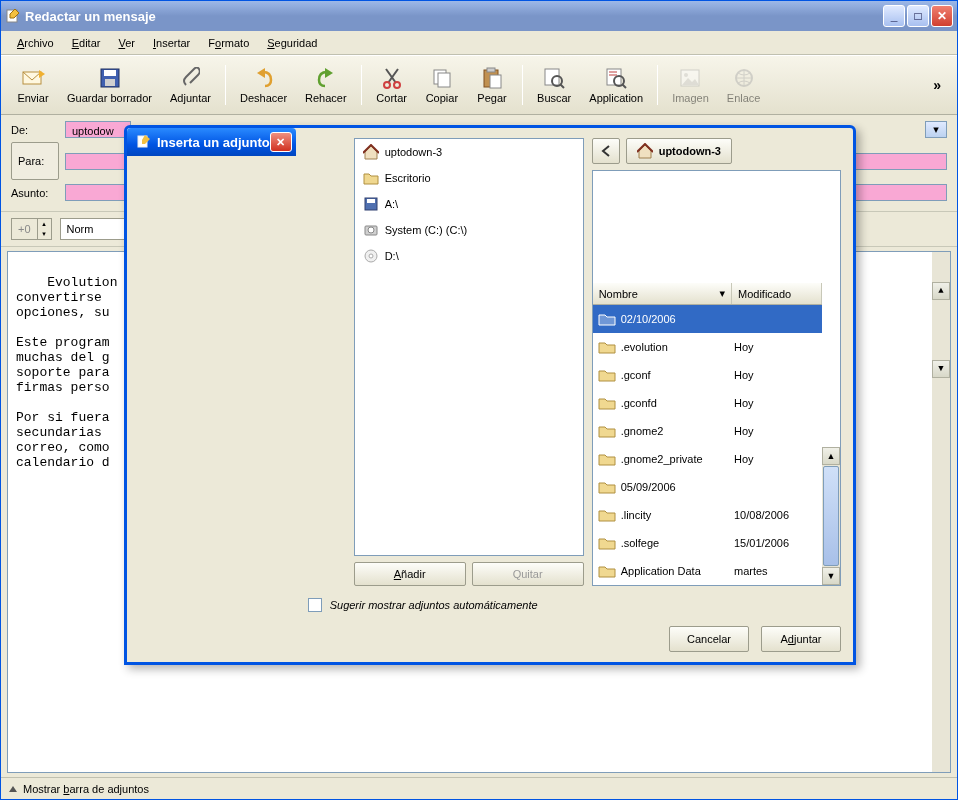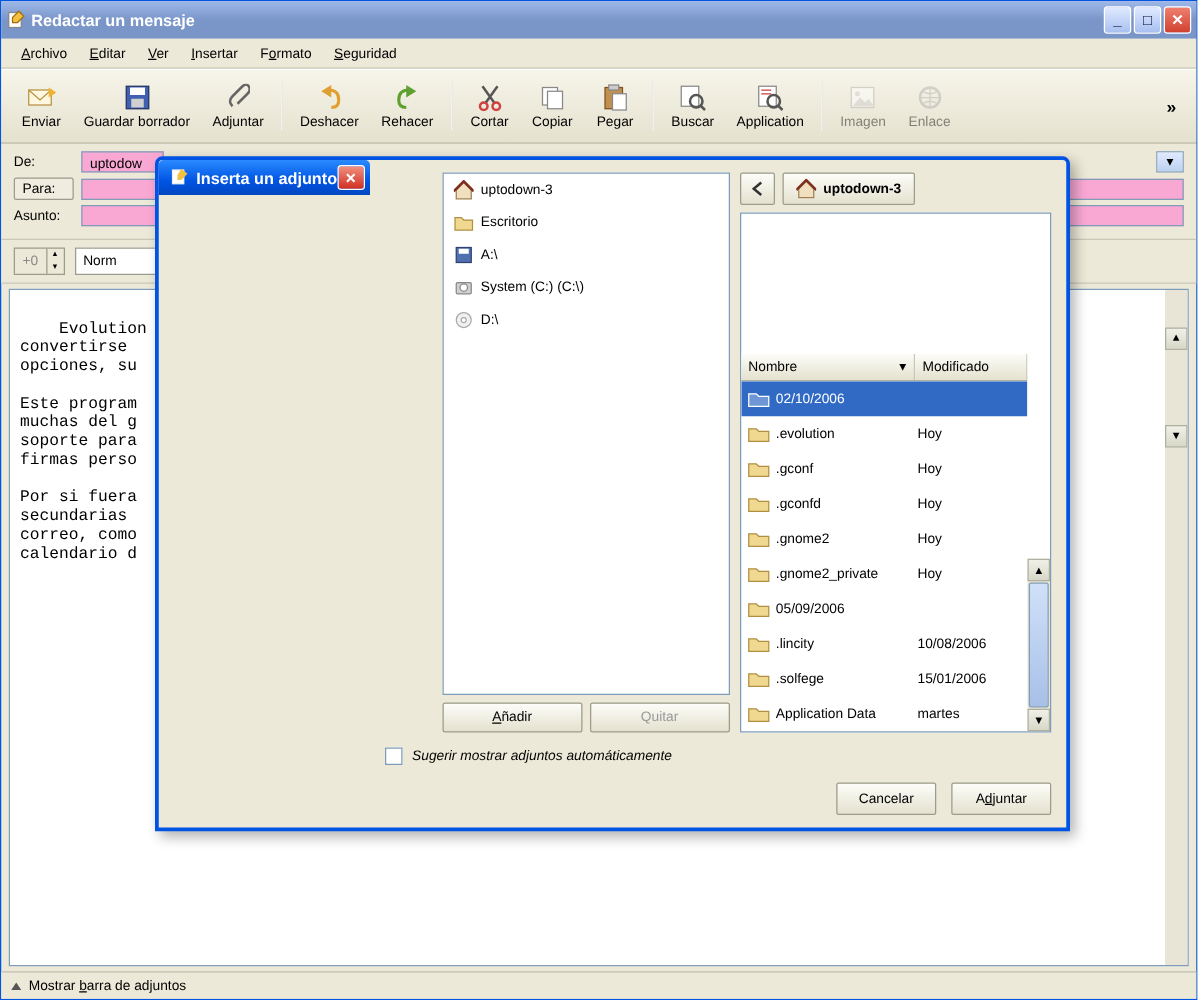--- a/index.html
+++ b/index.html
@@ -22,21 +22,21 @@
 .tbtn { display:flex; flex-direction:column; align-items:center; justify-content:center; padding:4px 8px; min-width:48px; gap:2px; cursor:default;text-align:right;}
 .tbtn .ticon { width:24px; height:24px; display:flex; align-items:center; justify-content:center;}
 .tbtn .tlbl { font-size:11px; }
 .tbtn.disabled { opacity:0.45; }
 .tsep { width:1px; height:40px; background:#b8b8a8; margin:0 4px; border-right:1px solid #fff;}
 .toverflow{margin-left:auto; padding:4px 8px; font-size:14px; font-weight:bold;}
 
 .form-area { background:#ece9d8; padding:6px 10px; border-bottom:1px solid #c8c8b8;}
 .form-row { display:flex; align-items:center; margin-bottom:4px; gap:6px;}
 .form-row .lbl { width:48px; text-align:left; }
-.form-row .lbl.btn { border:1px solid #9c9c8c; background:#f0ede0; padding:2px 6px; border-radius:2px;}
+.form-row .lbl.btn { border:1px solid #9c9c8c; background:#f0ede0; padding:12px 6px; border-radius:2px;}
 .form-row .fld { flex:1; height:17px; background:#f9a8d4; border:1px solid #7f9db9;}
 .form-row .combo2{ flex:1;}
 .combo-drop { width:18px; display:inline-flex; align-items:center; justify-content:center; background:linear-gradient(to bottom,#e0eaff,#bcd2f0); border-left:1px solid #7f9db9; height:100%;}
 
 .format-row{display:flex; align-items:center; gap:8px; padding:6px 10px; background:#ece9d8; border-bottom:1px solid #c8c8b8;}
 .spin{display:flex; border:1px solid #9c9c8c; height:22px; align-items:center;}
 .spin .spv{padding:0 6px; color:#888;}
 .spin .spb{display:flex; flex-direction:column; width:14px;}
 .spin .spb div{height:10px; border-left:1px solid #9c9c8c; font-size:7px; text-align:center; line-height:9px;}
 .fsel{border:1px solid #9c9c8c; background:#fff; height:22px; display:flex; align-items:center; flex:0 0 100px;}

